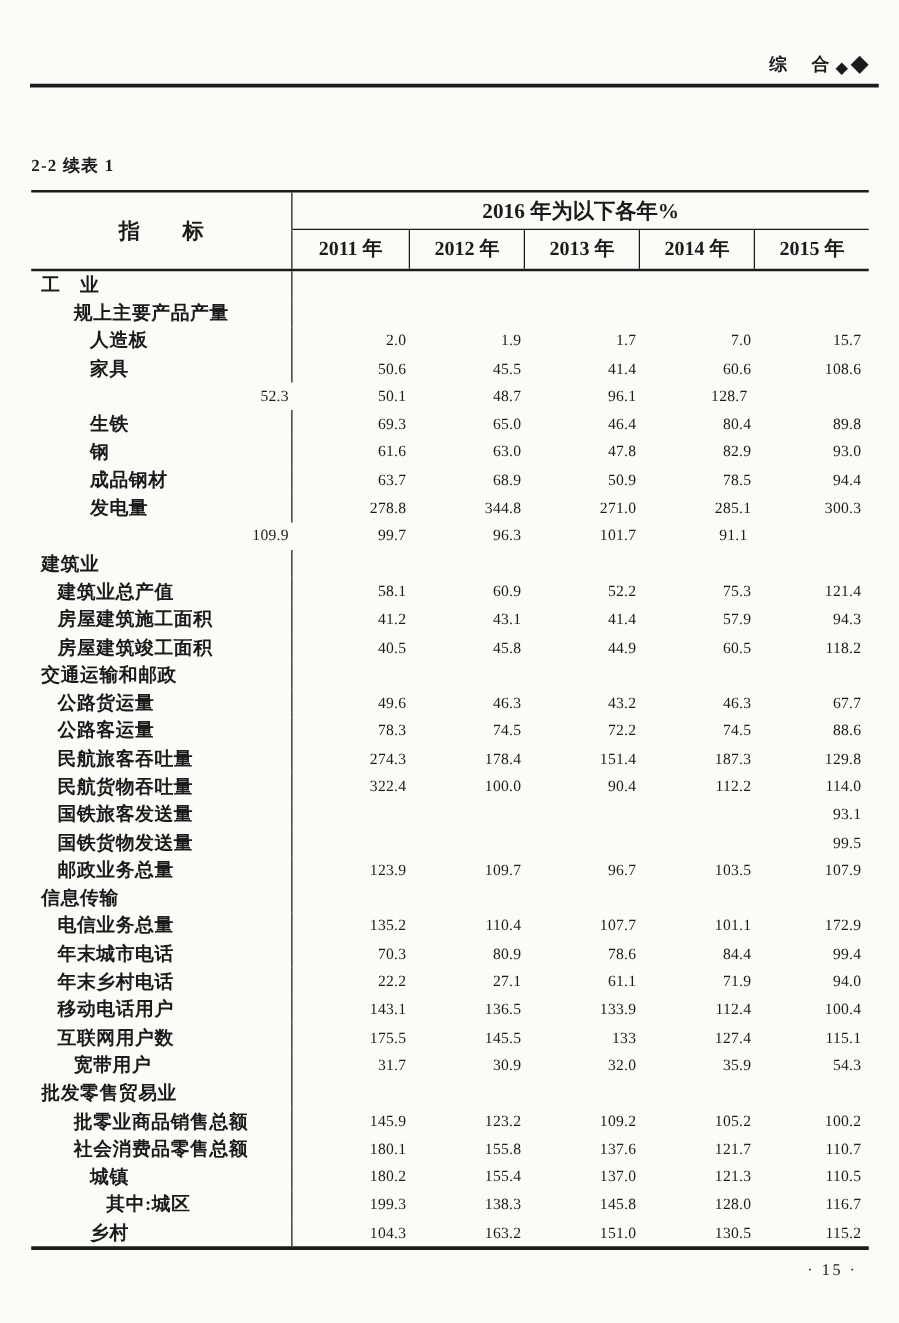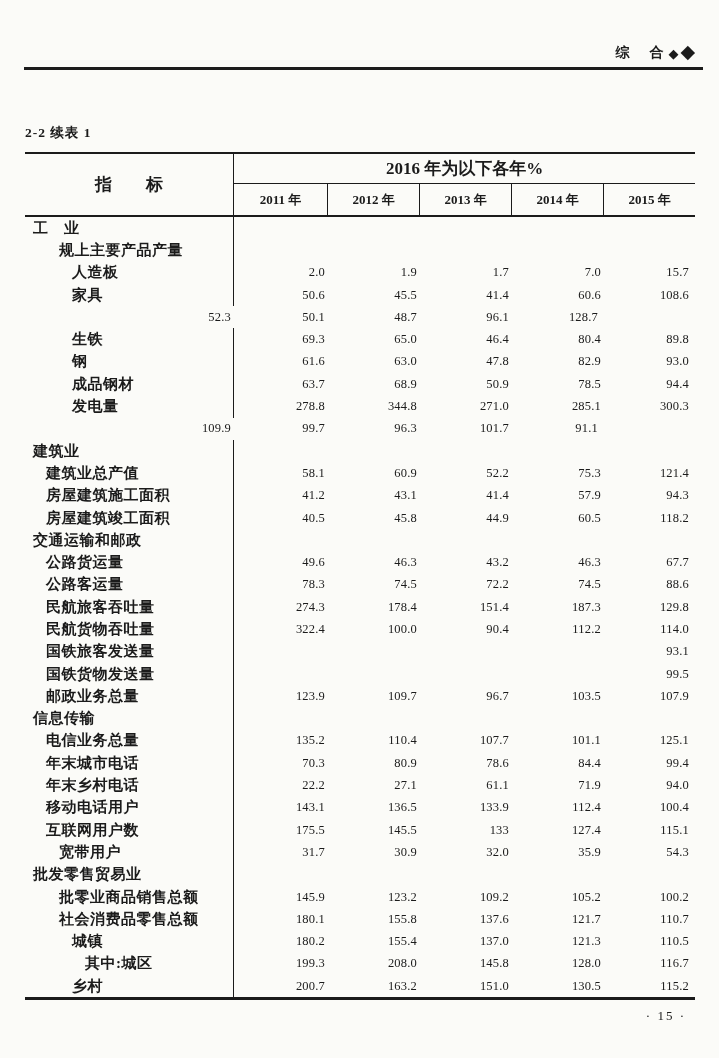--- a/index.html
+++ b/index.html
@@ -79,21 +79,21 @@
     border-bottom: 1.2px solid #1b1b1b;
   }
   .year-cols {
     display: grid;
     grid-template-columns: 94px 92px 92px 92px 91px;
   }
   .year-col {
     height: 31px;
     line-height: 31px;
     text-align: center;
-    font-size: 13px;
+    font-size: 16px;
     font-weight: 700;
   }
   .year-col.divided { border-right: 1.2px solid #1b1b1b; }
 
   .trow {
     display: grid;
     grid-template-columns: 209px 94px 92px 92px 92px 91px;
     height: 22.3px;
     align-items: center;
   }
@@ -339,21 +339,21 @@
         <div class="tval"></div>
         <div class="tval"></div>
         <div class="tval"></div>
       </div>
       <div class="trow">
         <div class="tlabel ind1">电信业务总量</div>
         <div class="tval">135.2</div>
         <div class="tval">110.4</div>
         <div class="tval">107.7</div>
         <div class="tval">101.1</div>
-        <div class="tval">125.1</div>
+        <div class="tval">172.9</div>
       </div>
       <div class="trow">
         <div class="tlabel ind1">年末城市电话</div>
         <div class="tval">70.3</div>
         <div class="tval">80.9</div>
         <div class="tval">78.6</div>
         <div class="tval">84.4</div>
         <div class="tval">99.4</div>
       </div>
       <div class="trow">
@@ -416,28 +416,28 @@
         <div class="tlabel ind3">城镇</div>
         <div class="tval">180.2</div>
         <div class="tval">155.4</div>
         <div class="tval">137.0</div>
         <div class="tval">121.3</div>
         <div class="tval">110.5</div>
       </div>
       <div class="trow">
         <div class="tlabel ind4">其中:城区</div>
         <div class="tval">199.3</div>
-        <div class="tval">208.0</div>
+        <div class="tval">138.3</div>
         <div class="tval">145.8</div>
         <div class="tval">128.0</div>
         <div class="tval">116.7</div>
       </div>
       <div class="trow">
         <div class="tlabel ind3">乡村</div>
-        <div class="tval">200.7</div>
+        <div class="tval">104.3</div>
         <div class="tval">163.2</div>
         <div class="tval">151.0</div>
         <div class="tval">130.5</div>
         <div class="tval">115.2</div>
       </div>
     </div>
 </div>
 
 <div class="page-number">· 15 ·</div>
 

